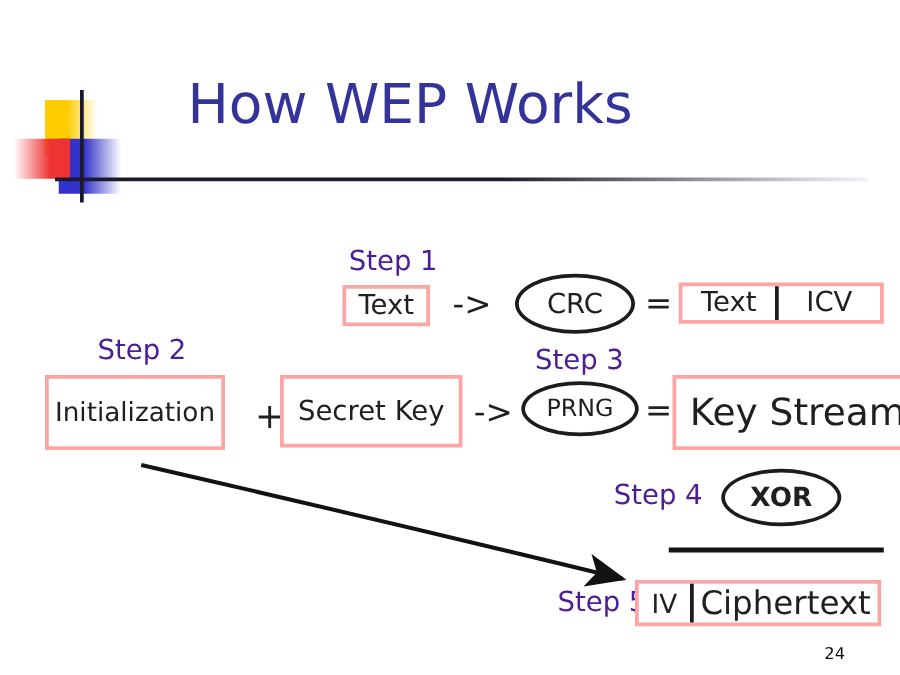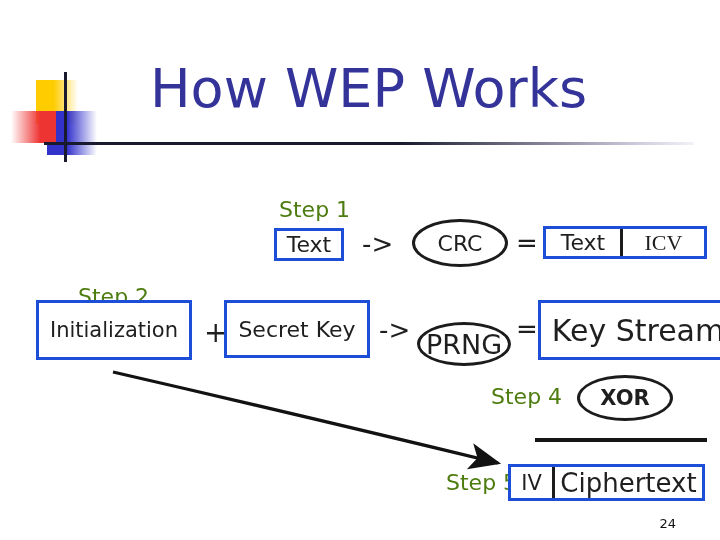--- a/index.html
+++ b/index.html
@@ -25,21 +25,21 @@
     top: 55px;
     width: 720px;
     height: 110px;
   }
   #slide-title {
     position: absolute;
     left: 150px;
     top: 6px;
     width: 530px;
     font-family: "DejaVu Sans", sans-serif;
-    font-size: 54px;
+    font-size: 44px;
     font-weight: 400;
     color: #333399;
     letter-spacing: 0px;
     white-space: nowrap;
     line-height: 1.05;
   }
 
   
   .deco-sq {
     position: absolute;
@@ -87,21 +87,21 @@
     position: absolute;
     left: 0;
     top: 0;
     width: 720px;
     height: 540px;
   }
   .node {
     position: absolute;
     box-sizing: border-box;
     background: #ffffff;
-    border: 3px solid #1d4ed8;
+    border: 3px solid #fca5a5;
     display: flex;
     align-items: center;
     justify-content: center;
     font-family: "DejaVu Sans", sans-serif;
     color: #1f1f1f;
     text-align: center;
   }
   .node.split {
     padding: 0;
   }
@@ -127,21 +127,21 @@
     justify-content: center;
     font-family: "DejaVu Sans", sans-serif;
     color: #1f1f1f;
     text-align: right;
   }
 
   .steplabel {
     position: absolute;
     font-family: "DejaVu Sans", sans-serif;
     font-size: 22px;
-    color: #4d7c0f;
+    color: #4c1d95;
     white-space: nowrap;
   }
   .op {
     position: absolute;
     font-family: "DejaVu Sans", sans-serif;
     font-size: 26px;
     color: #1f1f1f;
     white-space: nowrap;
   }
   #underline-rule {
@@ -192,37 +192,38 @@
     <div class="node" style="left:274px; top:228px; width:70px; height:33px; font-size:22px;">Text</div>
 
     <div class="op" style="left:362px; top:229px;">-&gt;</div>
 
     <div class="ellipse" style="left:412px; top:219px; width:96px; height:48px; font-size:22px;">CRC</div>
 
     <div class="op" style="left:516px; top:228px;">=</div>
 
     <div class="node split" style="left:543px; top:226px; width:164px; height:33px;">
       <div class="cellA" style="width:77px; font-size:22px;">Text</div>
-      <div class="cellB" style="width:81px; font-size:22px;font-family:Liberation Serif, serif;">ICV</div>
+      <div class="cellB" style="width:81px; font-size:22px;">ICV</div>
     </div>
 
-    <div class="steplabel" style="left:78px; top:284px;">Step 2</div>
-
-    <div class="node" style="left:36px; top:300px; width:156px; height:60px; font-size:21px; flex-direction:row; line-height:1.18;">
+    <div class="steplabel" style="left:78px; top:268px;">Step 2</div>
+
+    <div class="node" style="left:36px; top:300px; width:144px; height:60px; font-size:21px; flex-direction:row; line-height:1.18;">
       <div>Initialization</div>
     </div>
 
     <div class="op" style="left:204px; top:316px; font-size:28px;">+</div>
 
     <div class="node" style="left:224px; top:300px; width:146px; height:58px; font-size:22px;text-align:center;">Secret Key</div>
 
+    <div class="steplabel" style="left:428px; top:276px;">Step 3</div>
 
     <div class="op" style="left:379px; top:315px;">-&gt;</div>
 
-    <div class="ellipse" style="left:417px; top:322px; width:94px; height:44px; font-size:27px;">PRNG</div>
+    <div class="ellipse" style="left:417px; top:305px; width:94px; height:44px; font-size:19px;">PRNG</div>
 
     <div class="op" style="left:516px; top:314px;">=</div>
 
     <div class="node" style="left:538px; top:300px; width:200px; height:60px; font-size:30px;">Key Stream</div>
 
     <div class="steplabel" style="left:491px; top:384px;">Step 4</div>
 
     <div class="ellipse" style="left:577px; top:375px; width:96px; height:46px; font-size:21px;font-weight:bold;">XOR</div>
 
     <div id="underline-rule"></div>

